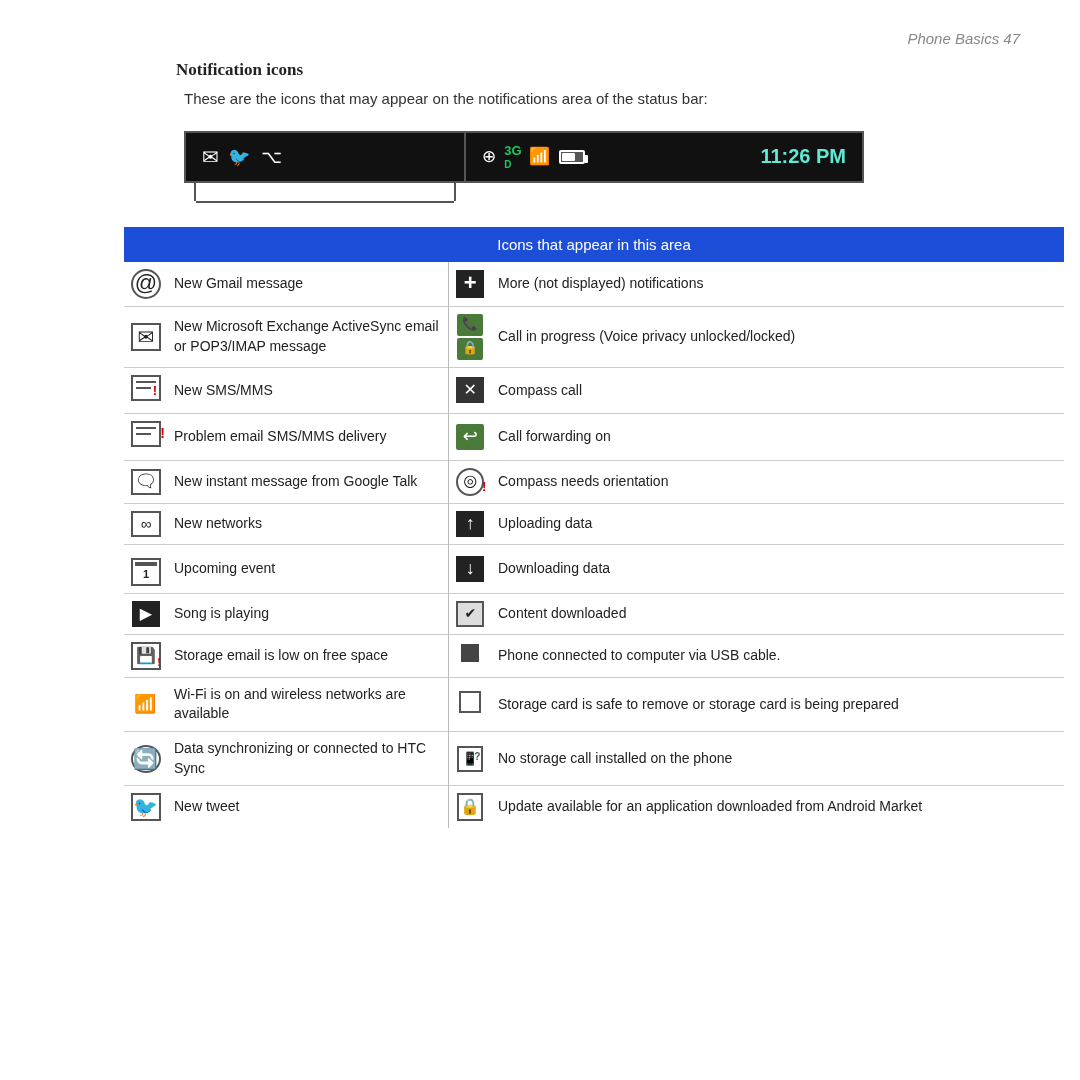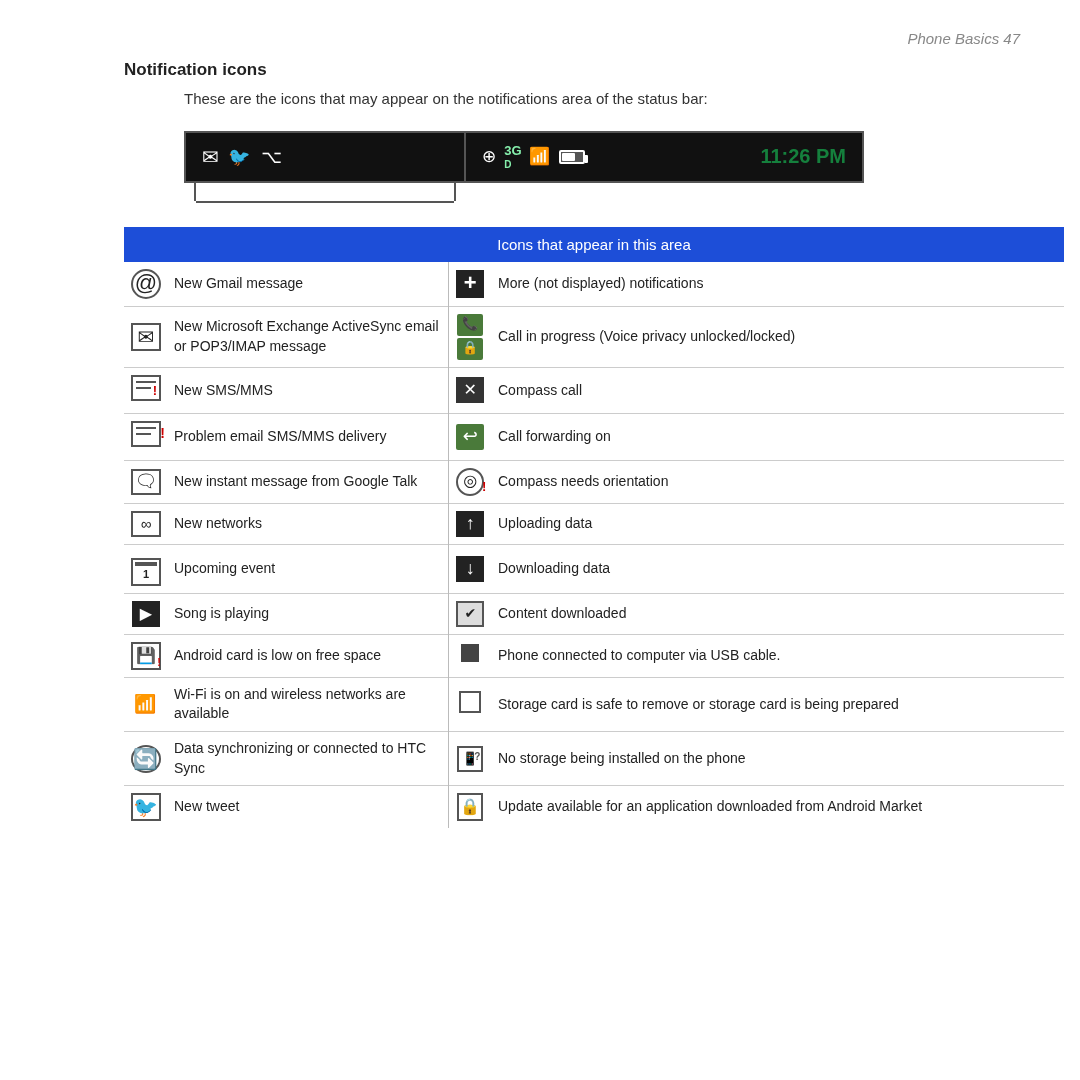--- a/index.html
+++ b/index.html
@@ -27,21 +27,22 @@
       font-size: 15px;
       color: #888;
       font-style: italic;
     }
 
     .section-title {
       font-size: 17px;
       font-weight: bold;
       margin-top: 30px;
       margin-bottom: 8px;
-      margin-left: 60px;
+      margin-left: 112px;
+      font-family: Liberation Serif, serif;
     }
 
     .section-desc {
       font-size: 15px;
       margin-left: 120px;
       margin-bottom: 20px;
       line-height: 1.5;
       color: #333;
     }
 
@@ -74,21 +75,21 @@
     .status-bar-right {
       background: #111;
       padding: 0 16px;
       display: flex;
       align-items: center;
       gap: 8px;
       flex: 1;
     }
 
     .status-bar-time {
-      color: #15803d;
+      color: #5eead4;
       font-size: 20px;
       font-weight: bold;
       margin-left: auto;
     }
 
     
     .icons-table-container {
       margin-left: 60px;
       margin-right: 20px;
       width: 940px;
@@ -174,21 +175,21 @@
 
         <span style="color:white; font-size:18px;">🐦</span>
 
         <span style="color:white; font-size:18px;">⌥</span>
       </div>
 
       <div class="status-bar-right">
 
         <span style="color:white; font-size:17px;">⊕</span>
 
-        <span style="color:#86efac; font-size:13px; font-weight:bold; line-height:1;">3G<br><span style="font-size:10px;">D</span></span>
+        <span style="color:#22c55e; font-size:13px; font-weight:bold; line-height:1;">3G<br><span style="font-size:10px;">D</span></span>
 
         <span style="color:white; font-size:17px;">📶</span>
 
         <span style="display:inline-block; width:26px; height:14px; border:2px solid white; border-radius:2px; background:#555; position:relative; vertical-align:middle;">
           <span style="position:absolute; right:-5px; top:3px; width:3px; height:8px; background:white; border-radius:0 1px 1px 0;"></span>
           <span style="position:absolute; left:1px; top:1px; bottom:1px; width:60%; background:white; border-radius:1px;"></span>
         </span>
 
         <span class="status-bar-time">11:26 PM</span>
       </div>
@@ -311,21 +312,21 @@
           <td class="desc-cell-right">Content downloaded</td>
         </tr>
 
         <tr>
           <td class="icon-cell">
             <span style="border:2px solid #555; width:30px; height:28px; display:inline-flex; align-items:center; justify-content:center; font-size:16px; position:relative;">
               💾
               <span style="position:absolute; right:-2px; bottom:-2px; color:#cc0000; font-size:11px; font-weight:bold;">!</span>
             </span>
           </td>
-          <td class="desc-cell">Android card is low on free space</td>
+          <td class="desc-cell">Storage email is low on free space</td>
           <td class="icon-cell-right col-divider">
             <span style="background:#444; width:18px; height:18px; display:inline-block;"></span>
           </td>
           <td class="desc-cell-right">Phone connected to computer via USB cable.</td>
         </tr>
 
         <tr>
           <td class="icon-cell">
             <span style="font-size:18px; display:inline-flex; align-items:center; justify-content:center;">📶</span>
           </td>
@@ -340,21 +341,21 @@
           <td class="icon-cell">
             <span style="font-size:20px; display:inline-flex; align-items:center; justify-content:center; border:2px solid #555; width:30px; height:28px; border-radius:50%;">🔄</span>
           </td>
           <td class="desc-cell">Data synchronizing or connected to HTC Sync</td>
           <td class="icon-cell-right col-divider">
             <span style="border:2px solid #555; width:26px; height:26px; display:inline-flex; align-items:center; justify-content:center; font-size:13px; position:relative;">
               📱
               <span style="position:absolute; top:2px; right:1px; font-size:10px; font-weight:bold; color:#555;">?</span>
             </span>
           </td>
-          <td class="desc-cell-right">No storage being installed on the phone</td>
+          <td class="desc-cell-right">No storage call installed on the phone</td>
         </tr>
 
         <tr>
           <td class="icon-cell">
             <span style="font-size:20px; display:inline-flex; align-items:center; justify-content:center; border:2px solid #555; width:30px; height:28px;">🐦</span>
           </td>
           <td class="desc-cell">New tweet</td>
           <td class="icon-cell-right col-divider">
             <span style="border:2px solid #555; width:26px; height:28px; display:inline-flex; align-items:center; justify-content:center; font-size:16px;">🔒</span>
           </td>

